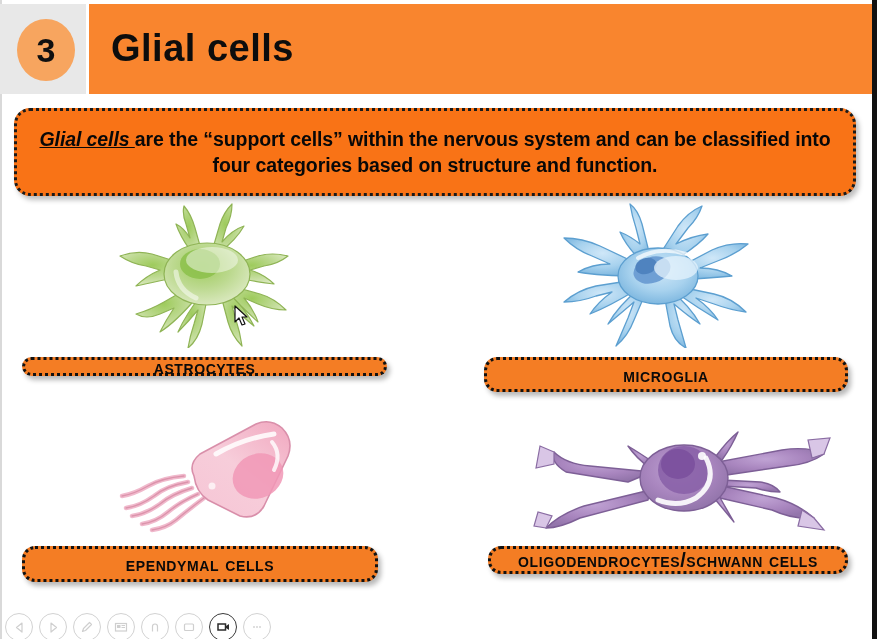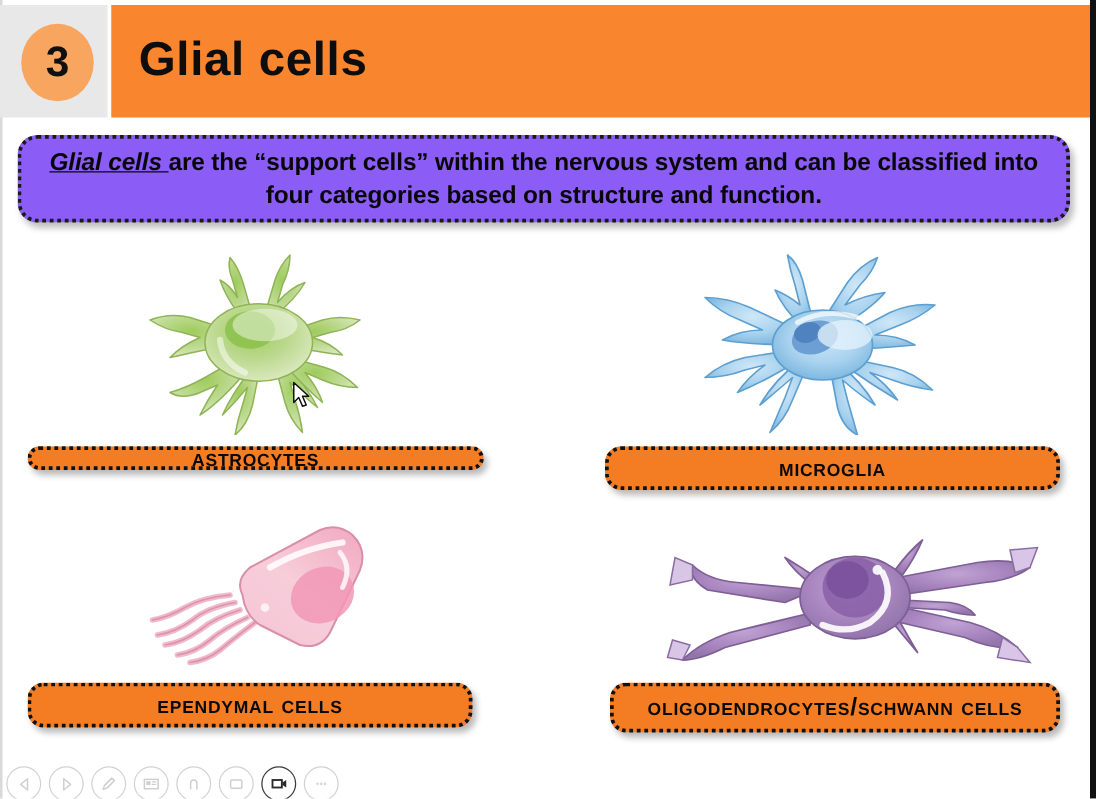--- a/index.html
+++ b/index.html
@@ -84,22 +84,22 @@
     letter-spacing: 0.5px;
     color: #0d0d0d;
     white-space: nowrap;
   }
 
   
   #callout {
     position: absolute;
     left: 14px; top: 108px;
     width: 842px;
-    height: 70px;
-    background: #8b5cf6;
+    height: 88px;
+    background: #f97316;
     border: 3px dotted #1a1a1a;
     border-radius: 16px;
     box-shadow: 3px 4px 5px rgba(0,0,0,0.25);
     display: flex;
     align-items: center;
     justify-content: center;
     box-sizing: border-box;
   }
   .callout-text {
     font-family: "Liberation Sans", sans-serif;
@@ -143,21 +143,21 @@
     text-transform: lowercase;
     letter-spacing: 0.6px;
     white-space: nowrap;
     line-height: 1;
   }
   .label-text::first-letter { font-size: 20px; }
 
   #box-astrocytes   { left: 22px;  top: 357px; width: 365px; height: 19px; }
   #box-microglia    { left: 484px; top: 357px; width: 364px; height: 35px; }
   #box-ependymal    { left: 22px;  top: 546px; width: 356px; height: 36px; }
-  #box-oligo        { left: 488px; top: 546px; width: 360px; height: 40px; }
+  #box-oligo        { left: 488px; top: 546px; width: 360px; height: 28px; }
 
   
   #toolbar {
     position: absolute;
     left: 0; bottom: 0;
     width: 300px;
     height: 26px;
     display: flex;
     align-items: flex-start;
     gap: 6px;

